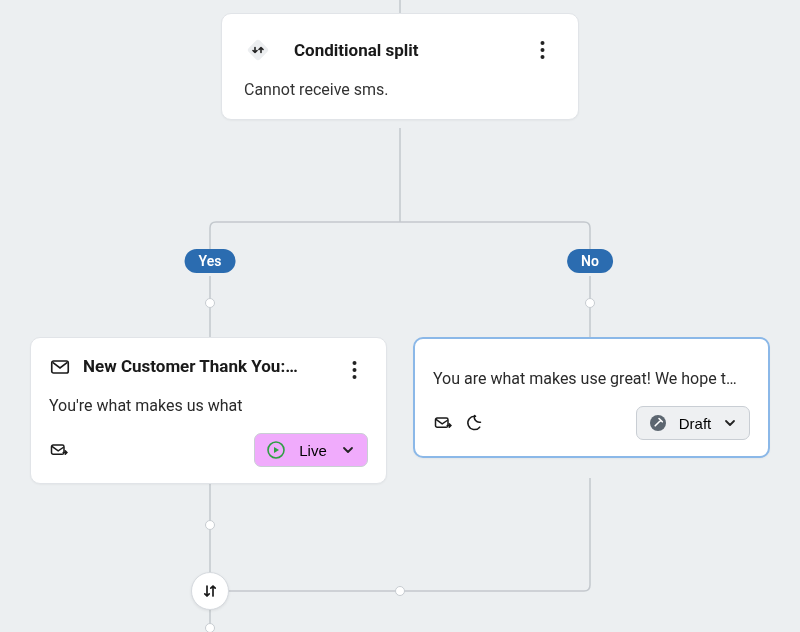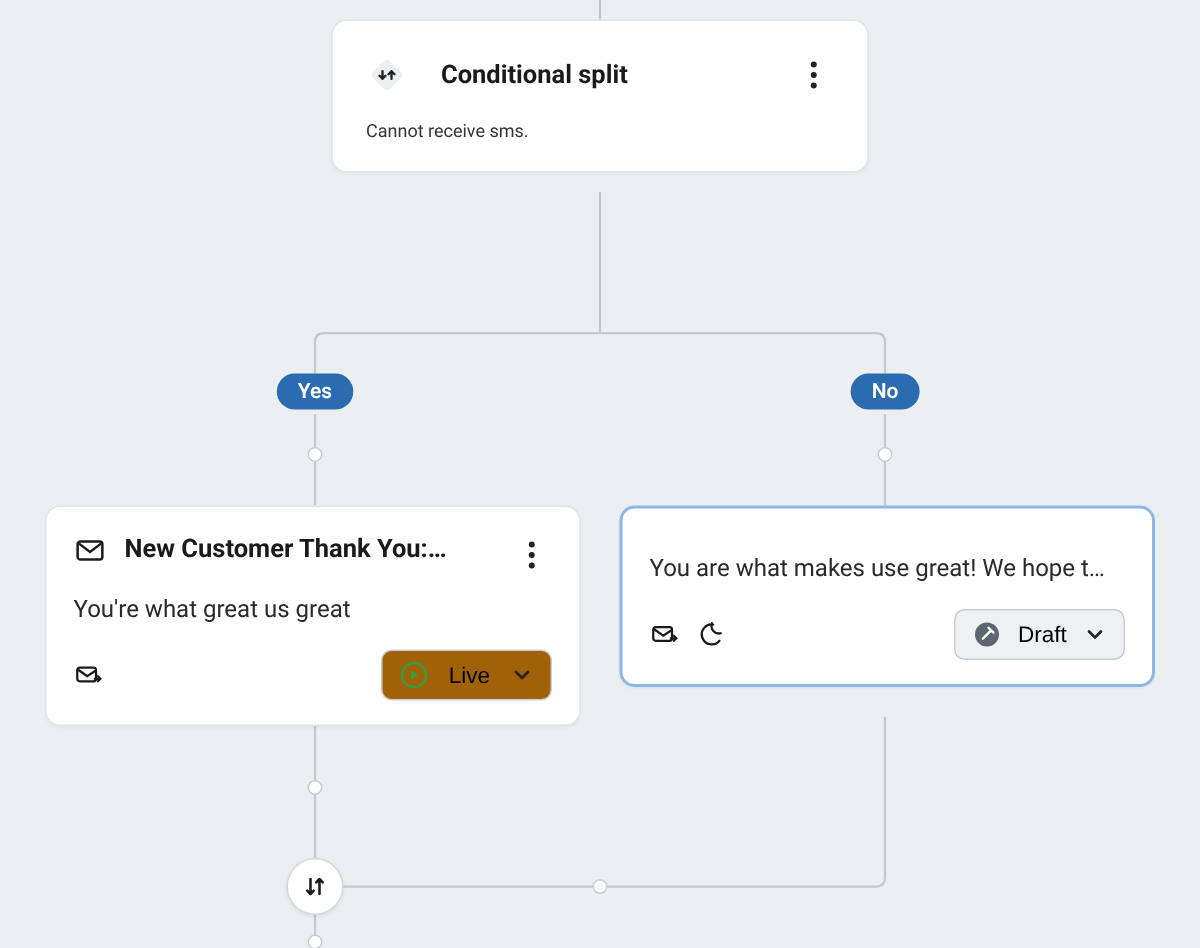--- a/index.html
+++ b/index.html
@@ -54,21 +54,21 @@
     flex: 1;
   }
   .more-btn {
     width: 28px; height: 28px;
     display: flex; align-items: center; justify-content: center;
     border: none; background: transparent; cursor: pointer;
   }
   .more-btn svg { width: 5px; height: 20px; }
   .split-desc {
     margin-top: 16px;
-    font-size: 12px;
+    font-size: 16px;
     color: #333;
   }
   .pill {
     position: absolute;
     background: #2b6cb0;
     color: #fff;
     font-size: 14px;
     font-weight: 600;
     padding: 4px 14px;
     border-radius: 999px;
@@ -117,21 +117,21 @@
     gap: 10px;
   }
   .foot-icon { width: 20px; height: 20px; display:flex; align-items:center; }
   .foot-icon svg { width: 20px; height: 20px; }
   .spacer { flex: 1; }
   .status-btn {
     display: flex;
     align-items: center;
     gap: 10px;
     border: 1px solid #c9ced4;
-    background: #a16207;
+    background: #f0abfc;
     border-radius: 7px;
     padding: 7px 12px 7px 12px;
     font-size: 15px;
     cursor: pointer;
   }
   .status-btn.draft { background: #eef0f2; }
   .status-dot {
     width: 18px; height: 18px;
     display: flex; align-items: center; justify-content: center;
   }
@@ -220,21 +220,21 @@
     </span>
     <div class="ac-title">New Customer Thank You:…</div>
     <button class="more-btn">
       <svg viewBox="0 0 5 20">
           <circle cx="2.5" cy="3" r="2" fill="#232323"></circle>
           <circle cx="2.5" cy="10" r="2" fill="#232323"></circle>
           <circle cx="2.5" cy="17" r="2" fill="#232323"></circle>
         </svg>
     </button>
   </div>
-  <div class="ac-preview">You're what great us great</div>
+  <div class="ac-preview">You're what makes us what</div>
   <div class="ac-foot">
     <span class="foot-icon">
       <svg viewBox="0 0 24 24" fill="none" stroke="#1a1a1a" stroke-width="1.8" stroke-linecap="round">
           <rect x="3" y="6" width="15" height="11" rx="2"></rect>
           <path d="M4 8 l7 5 l6 -4"></path>
           <path d="M17 15 l4 0 M19.5 13 l2 2 l-2 2"></path>
         </svg>
     </span>
     <div class="spacer"></div>
     <button class="status-btn">

